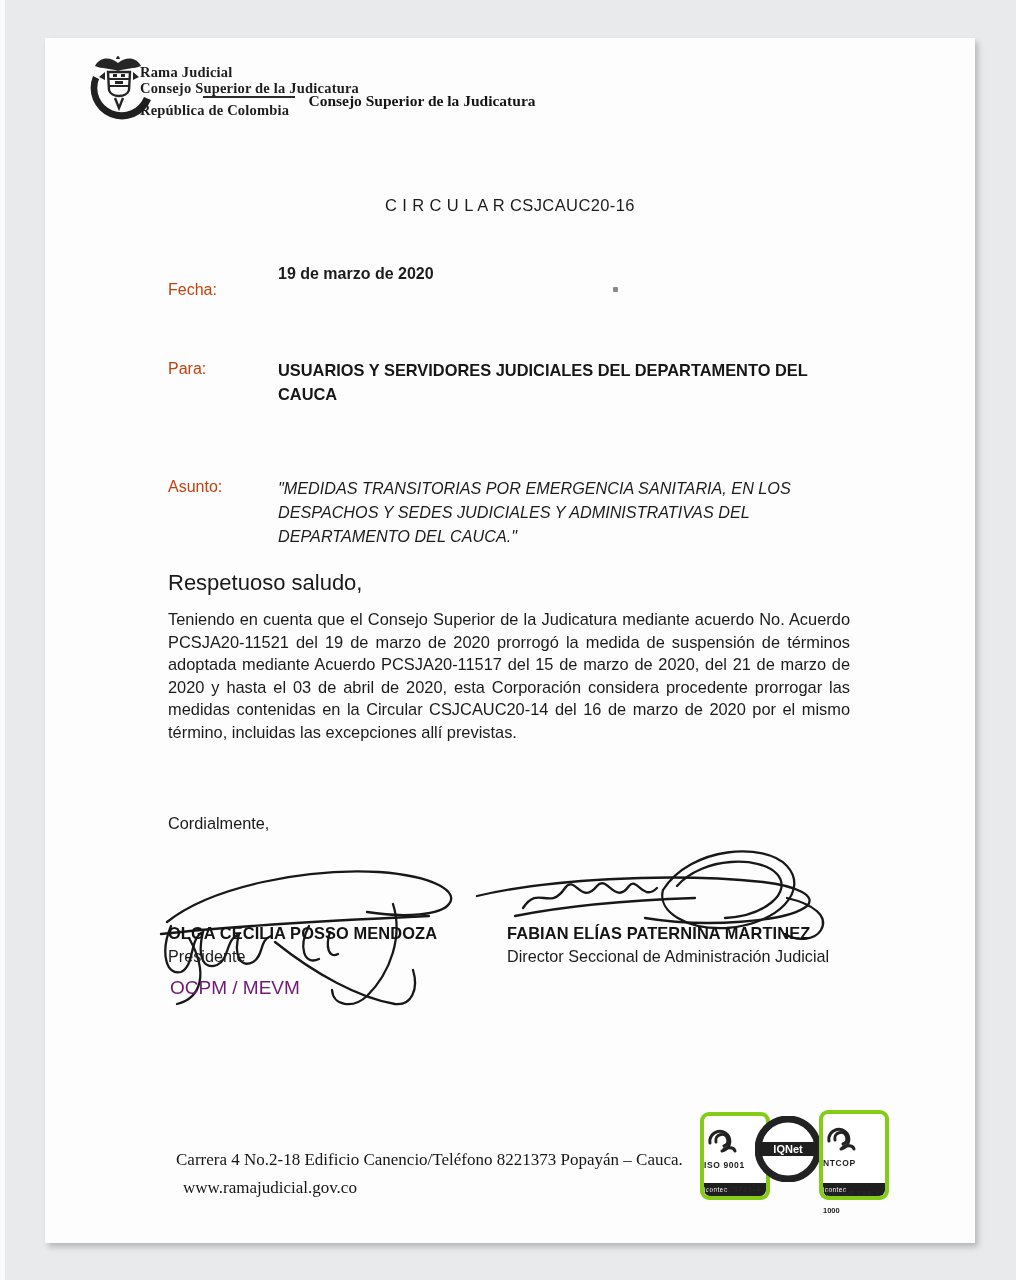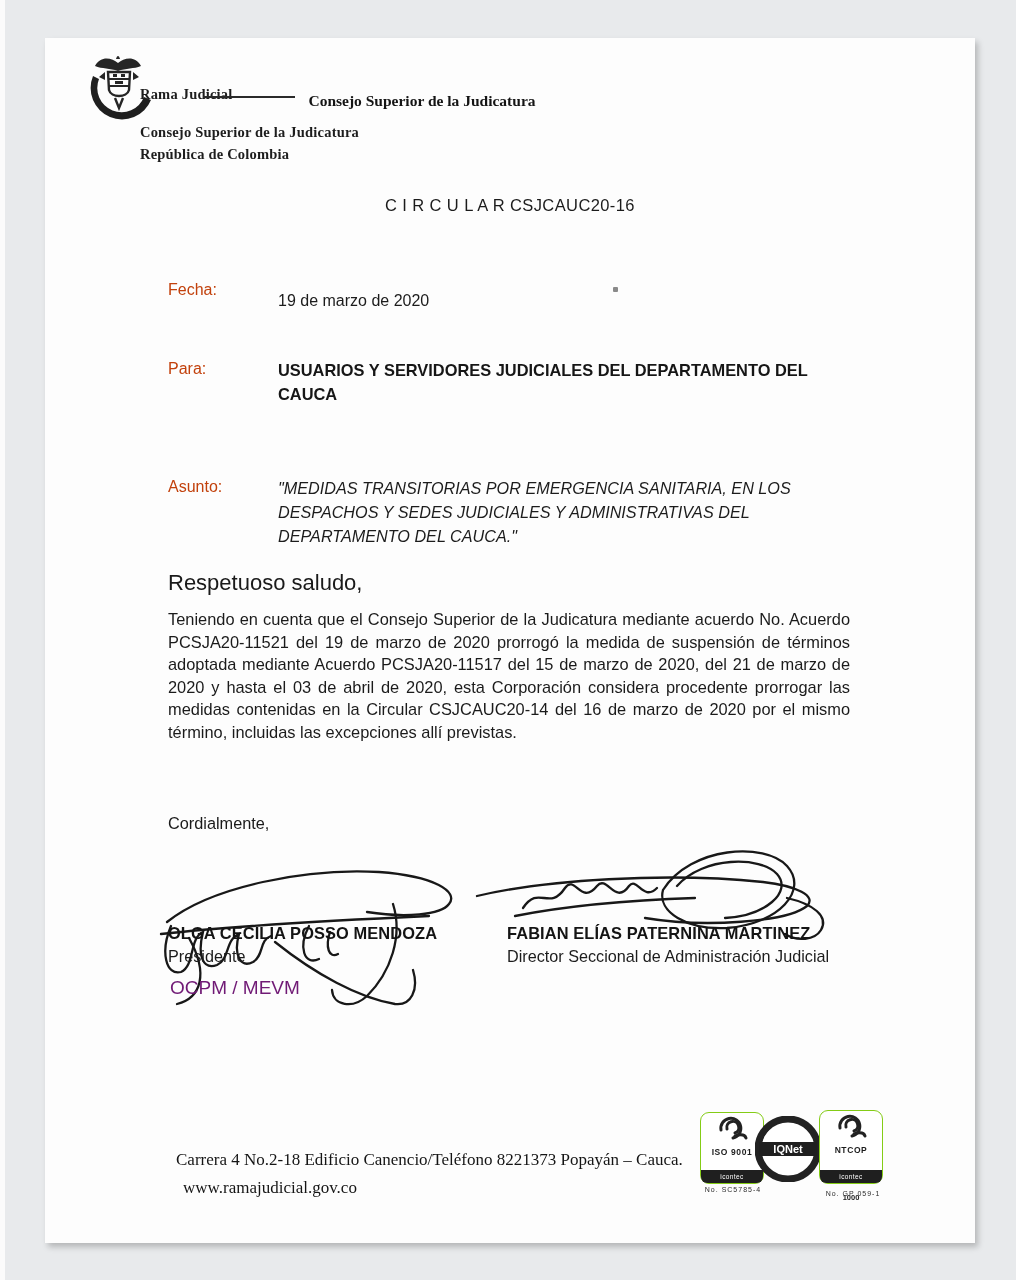--- a/index.html
+++ b/index.html
@@ -12,33 +12,33 @@
   .edge-strip{position:absolute;left:0;top:0;width:5px;height:100%;background:#fbfbfb;}
   .page{
     position:absolute;left:45px;top:38px;width:930px;height:1205px;
     background:#fdfdfd;color:#1a1a1a;
     box-shadow:3px 4px 6px rgba(0,0,0,0.22);
   }
   .abs{position:absolute;}
   
   .hdr-left{left:95px;top:26px;font-family:"Liberation Serif",serif;font-weight:600;
             font-size:14.5px;line-height:16px;color:#1d1d1d;letter-spacing:.2px;}
-  .hdr-left .l{display:block;margin-top:22px;}
+  .hdr-left .l{display:block;}
   .hdr-divider{left:158px;top:58px;width:92px;height:2px;background:#2a2a2a;}
   .hdr-left .l3{margin-top:6px;display:block;}
   .hdr-right{left:196px;top:52px;width:362px;text-align:center;
              font-family:"Liberation Serif",serif;font-weight:bold;font-size:15.5px;
              line-height:22px;color:#141414;}
   
   .doc-title{left:340px;top:158px;font-size:16.5px;color:#1b1b1b;letter-spacing:.4px;}
   
   .lbl{font-size:16px;color:#c2410c;}
   .val{font-size:16px;color:#1c1c1c;}
   .fecha-lbl{left:123px;top:243px;}
-  .fecha-val{left:233px;top:254px;}
+  .fecha-val{left:233px;top:227px;font-weight:bold;}
   .speck{left:568px;top:249px;width:5px;height:5px;background:#8a8a8a;border-radius:1px;}
   .para-lbl{left:123px;top:322px;}
   .para-val{left:233px;top:320px;width:592px;font-weight:bold;line-height:24px;font-size:16.4px;color:#161616;}
   .asunto-lbl{left:123px;top:440px;}
   .asunto-val{left:233px;top:438px;width:566px;font-style:italic;line-height:24px;font-size:16.2px;color:#1c1c1c;}
   .saludo{left:123px;top:532px;font-size:22px;}
   .body-par{left:123px;top:570px;width:682px;font-size:16.4px;line-height:22.6px;
             text-align:justify;color:#1b1b1b;}
   .closing{left:123px;top:776px;font-size:16.3px;}
   
@@ -49,22 +49,22 @@
   .role{font-size:16.2px;color:#1c1c1c;}
   .name-left{left:123px;top:886px;}
   .role-left{left:123px;top:909px;}
   .name-right{left:462px;top:886px;}
   .role-right{left:462px;top:909px;}
   .initials{left:125px;top:939px;font-size:19px;color:#701a75;}
   
   .footer-addr{left:131px;top:1112px;font-family:"Liberation Serif",serif;font-size:17px;color:#151515;}
   .footer-web{left:138px;top:1140px;font-family:"Liberation Serif",serif;font-size:17px;color:#151515;}
   
-  .badge-sq{width:62px;border:1px solid #84cc16;border-radius:9px;background:#fff;
-            text-align:center;padding-top:3px;}
+  .badge-sq{width:62px;border:4px solid #84cc16;border-radius:9px;background:#fff;
+            padding-top:13px;}
   .badge-iso{left:655px;top:1074px;height:67px;}
   .badge-ntc{left:774px;top:1072px;height:69px;}
   .badge-lbl{font-size:8.5px;font-weight:bold;color:#1c1c1c;letter-spacing:.6px;display:block;margin-top:1px;}
   .badge-sub{font-size:7.5px;font-weight:bold;color:#1c1c1c;display:block;margin-top:38px;}
   .badge-band{position:absolute;left:0;right:0;bottom:0;height:13px;background:#1f1f1f;
               border-radius:0 0 6px 6px;color:#fff;font-size:6.5px;line-height:13px;
               letter-spacing:.4px;}
   .badge-num{font-size:7px;letter-spacing:1px;color:#2b2b2b;}
   .num-iso{left:653px;top:1148px;width:70px;text-align:center;}
   .num-ntc{left:772px;top:1152px;width:72px;text-align:center;}

